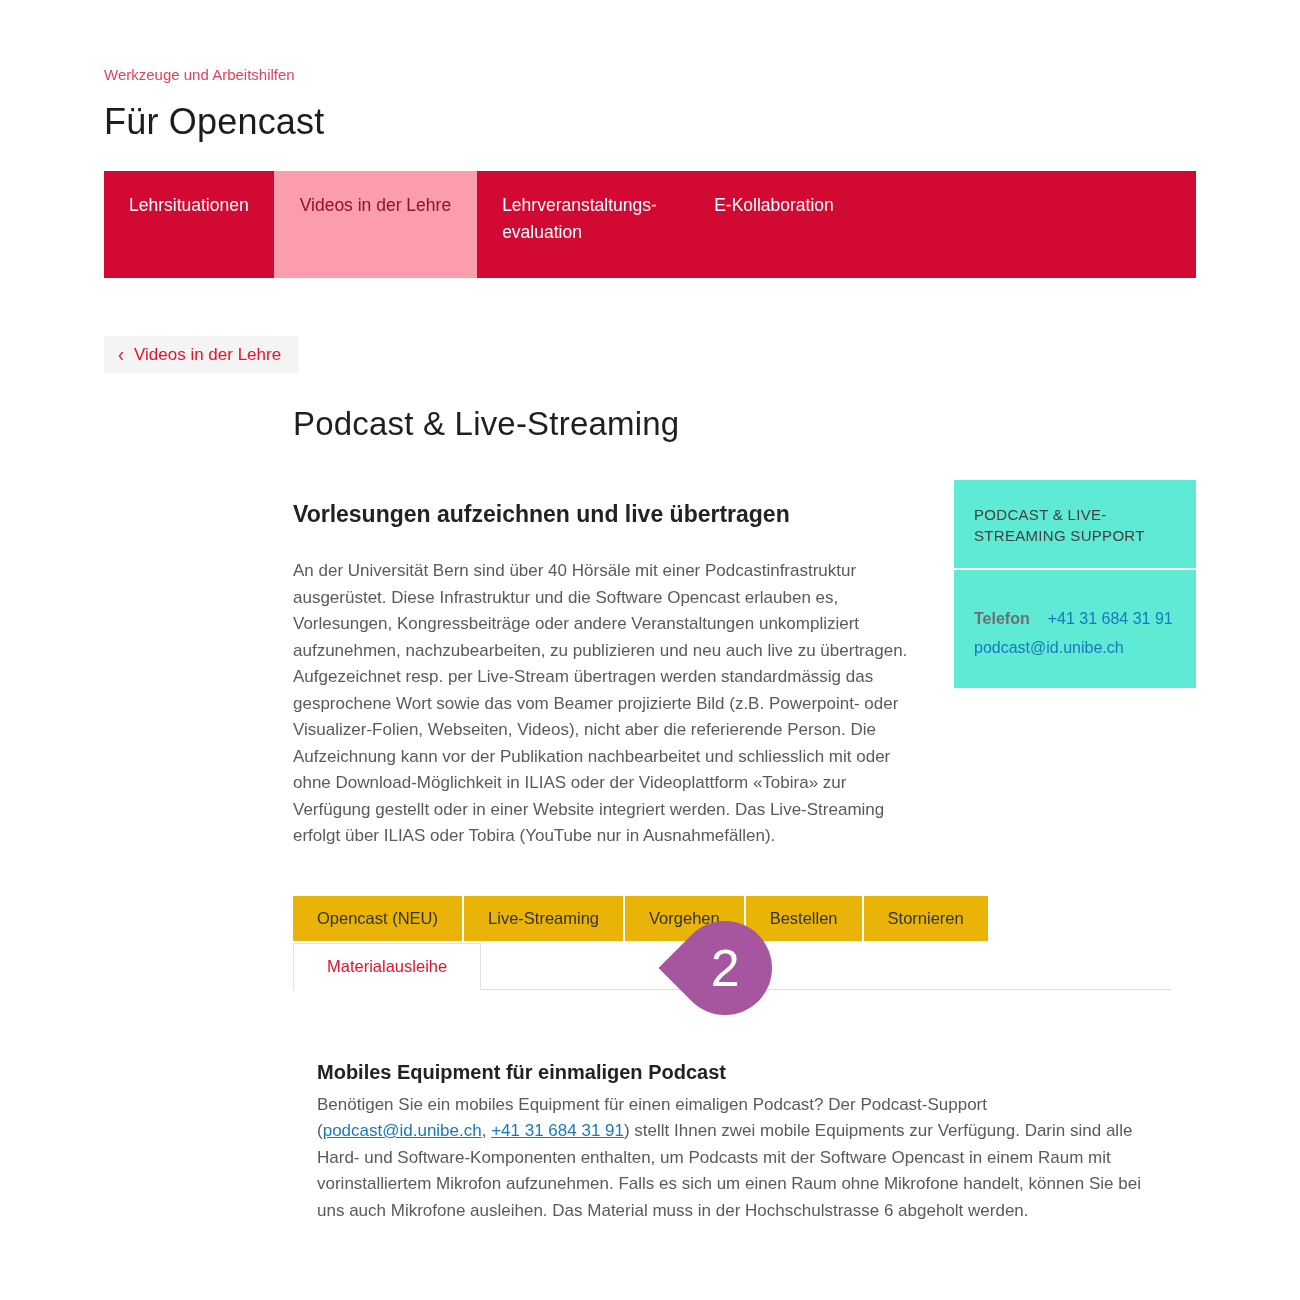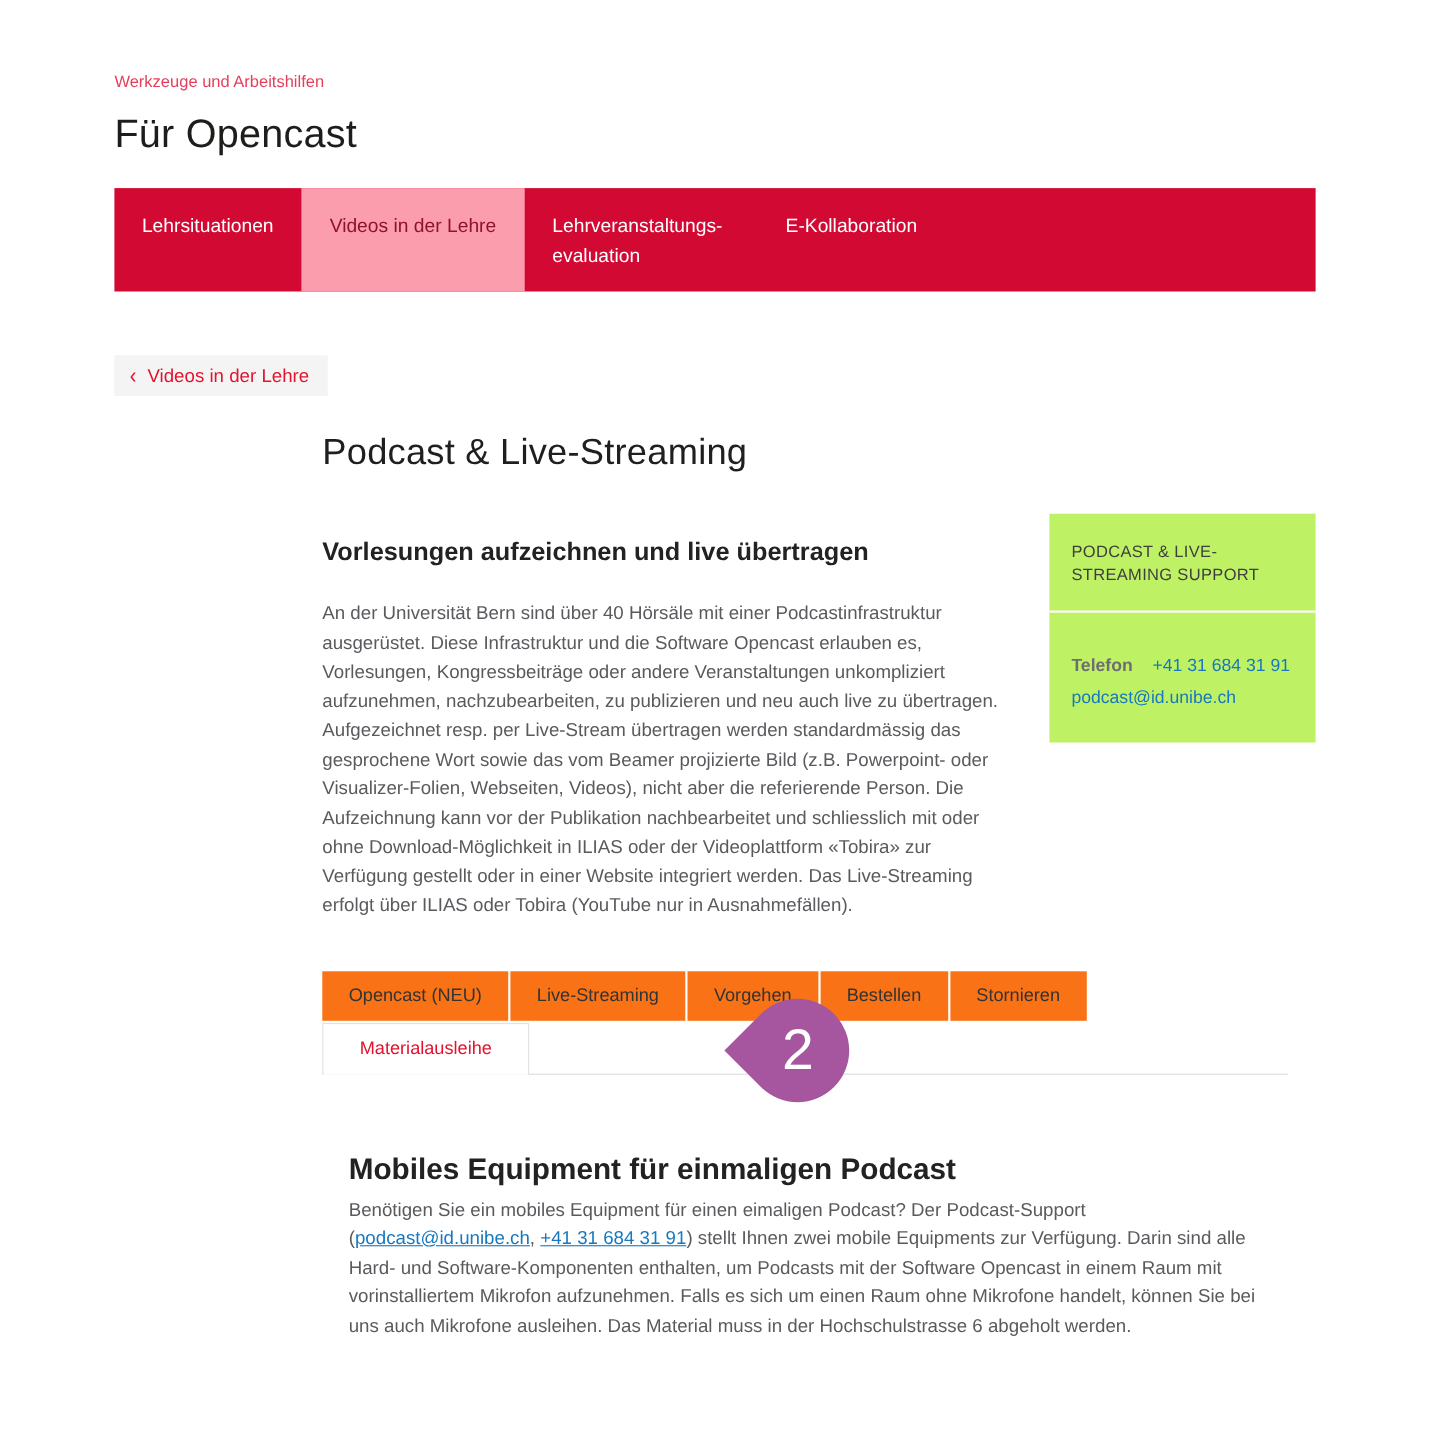--- a/index.html
+++ b/index.html
@@ -5,66 +5,66 @@
   * { margin: 0; padding: 0; box-sizing: border-box; }
   html, body { width: 1300px; height: 1300px; background: #ffffff; overflow: hidden; }
   body { font-family: "Liberation Sans", sans-serif; color: #1d1d1b; }
 
   .container { margin: 0 104px; padding-top: 66px; position: relative; }
 
   .eyebrow { color: #e4405c; font-size: 15px; font-weight: 400; }
   .site-title { font-size: 36px; font-weight: 400; color: #1d1d1b; margin-top: 18px; letter-spacing: 0.2px; }
 
   
-  .navbar { margin-top: 28px; background: #d20a33; height: 94px; display: flex; align-items: stretch; }
+  .navbar { margin-top: 28px; background: #d20a33; height: 107px; display: flex; align-items: stretch; }
   .nav-item { padding: 21px 25px 0 25px; color: #ffffff; font-size: 17.5px; line-height: 1.55;
               cursor: pointer; white-space: nowrap; }
   .nav-item.wrap { white-space: normal; width: 212px; }
   .nav-item.active { background: #fb9dac; color: #8e1230; padding-left: 26px; padding-right: 26px; }
 
   
   .breadcrumb { display: inline-flex; align-items: center; margin-top: 58px; background: #f4f4f4;
                 color: #e2132e; font-size: 17px; padding: 8px 17px 8px 14px; cursor: pointer; }
   .breadcrumb .chev { font-size: 18px; margin-right: 10px; font-weight: 400; transform: scaleY(1.15); }
 
   
   .main { margin-left: 189px; }
   .page-title { margin-top: 32px; font-size: 33px; font-weight: 400; color: #1f1f1f; letter-spacing: 0.2px; }
 
   .content-row { display: flex; margin-top: 37px; }
   .article { width: 622px; }
   .article h3 { margin-top: 21px; font-size: 23px; font-weight: 700; color: #222222; }
   .article p { margin-top: 30px; font-size: 17px; line-height: 26.5px; color: #5a5a5e; }
 
-  .aside { width: 242px; margin-left: auto; background: #bef264; align-self: flex-start; }
+  .aside { width: 242px; margin-left: auto; background: #5eead4; align-self: flex-start; }
   .support-title { padding: 24px 20px 22px 20px; color: #3f3f3f; font-size: 15px; line-height: 1.4;
                    letter-spacing: 0.3px; border-bottom: 2px solid #fdfdfd; }
   .support-contact { padding: 34px 20px 26px 20px; font-size: 16px; line-height: 29px; }
   .support-contact .label { font-weight: 700; color: #6e6e6e; margin-right: 18px; }
   .support-contact a { color: #1878be; text-decoration: none; cursor: pointer; }
   .support-contact .email { display: block; }
 
   
   .tabs-section { margin-left: 189px; margin-top: 46px; width: 878px; position: relative; }
   .tabstrip { display: flex; flex-wrap: wrap; gap: 2px; position: relative; }
   .tabstrip::after { content: ""; position: absolute; left: 0; bottom: 0; width: 100%; height: 1px;
                      background: #dcdcdc; }
-  .tab { background: #f97316; color: #333333; font-size: 16.5px; padding: 13px 24px; cursor: pointer;
+  .tab { background: #eab308; color: #333333; font-size: 16.5px; padding: 13px 24px; cursor: pointer;
          white-space: nowrap; }
   .tab.active { background: #ffffff; color: #e2132e; border: 1px solid #e2e2e2; border-bottom: none;
                 position: relative; z-index: 2; padding: 13px 33px 14px 33px; }
 
   .annotation-badge { position: absolute; left: 385px; top: 25px; width: 94px; height: 94px;
                       background: #a6559f; border-radius: 0 50% 50% 50%; transform: rotate(-45deg);
                       display: flex; align-items: center; justify-content: center; z-index: 3; }
   .annotation-badge span { transform: rotate(45deg); color: #ffffff; font-size: 52px; font-weight: 400; }
 
   
   .tab-panel { padding: 71px 0 0 24px; }
-  .tab-panel h4 { font-size: 27px; font-weight: 700; color: #222222; }
+  .tab-panel h4 { font-size: 20px; font-weight: 700; color: #222222; }
   .tab-panel p { margin-top: 8px; width: 832px; font-size: 17px; line-height: 26.5px; color: #5a5a5e; }
   .tab-panel a { color: #1878be; text-decoration: underline; cursor: pointer; }
 </style>
 </head>
 <body>
 
 <div class="container">
 
   <div class="eyebrow">Werkzeuge und Arbeitshilfen</div>
   <h1 class="site-title">Für Opencast</h1>

